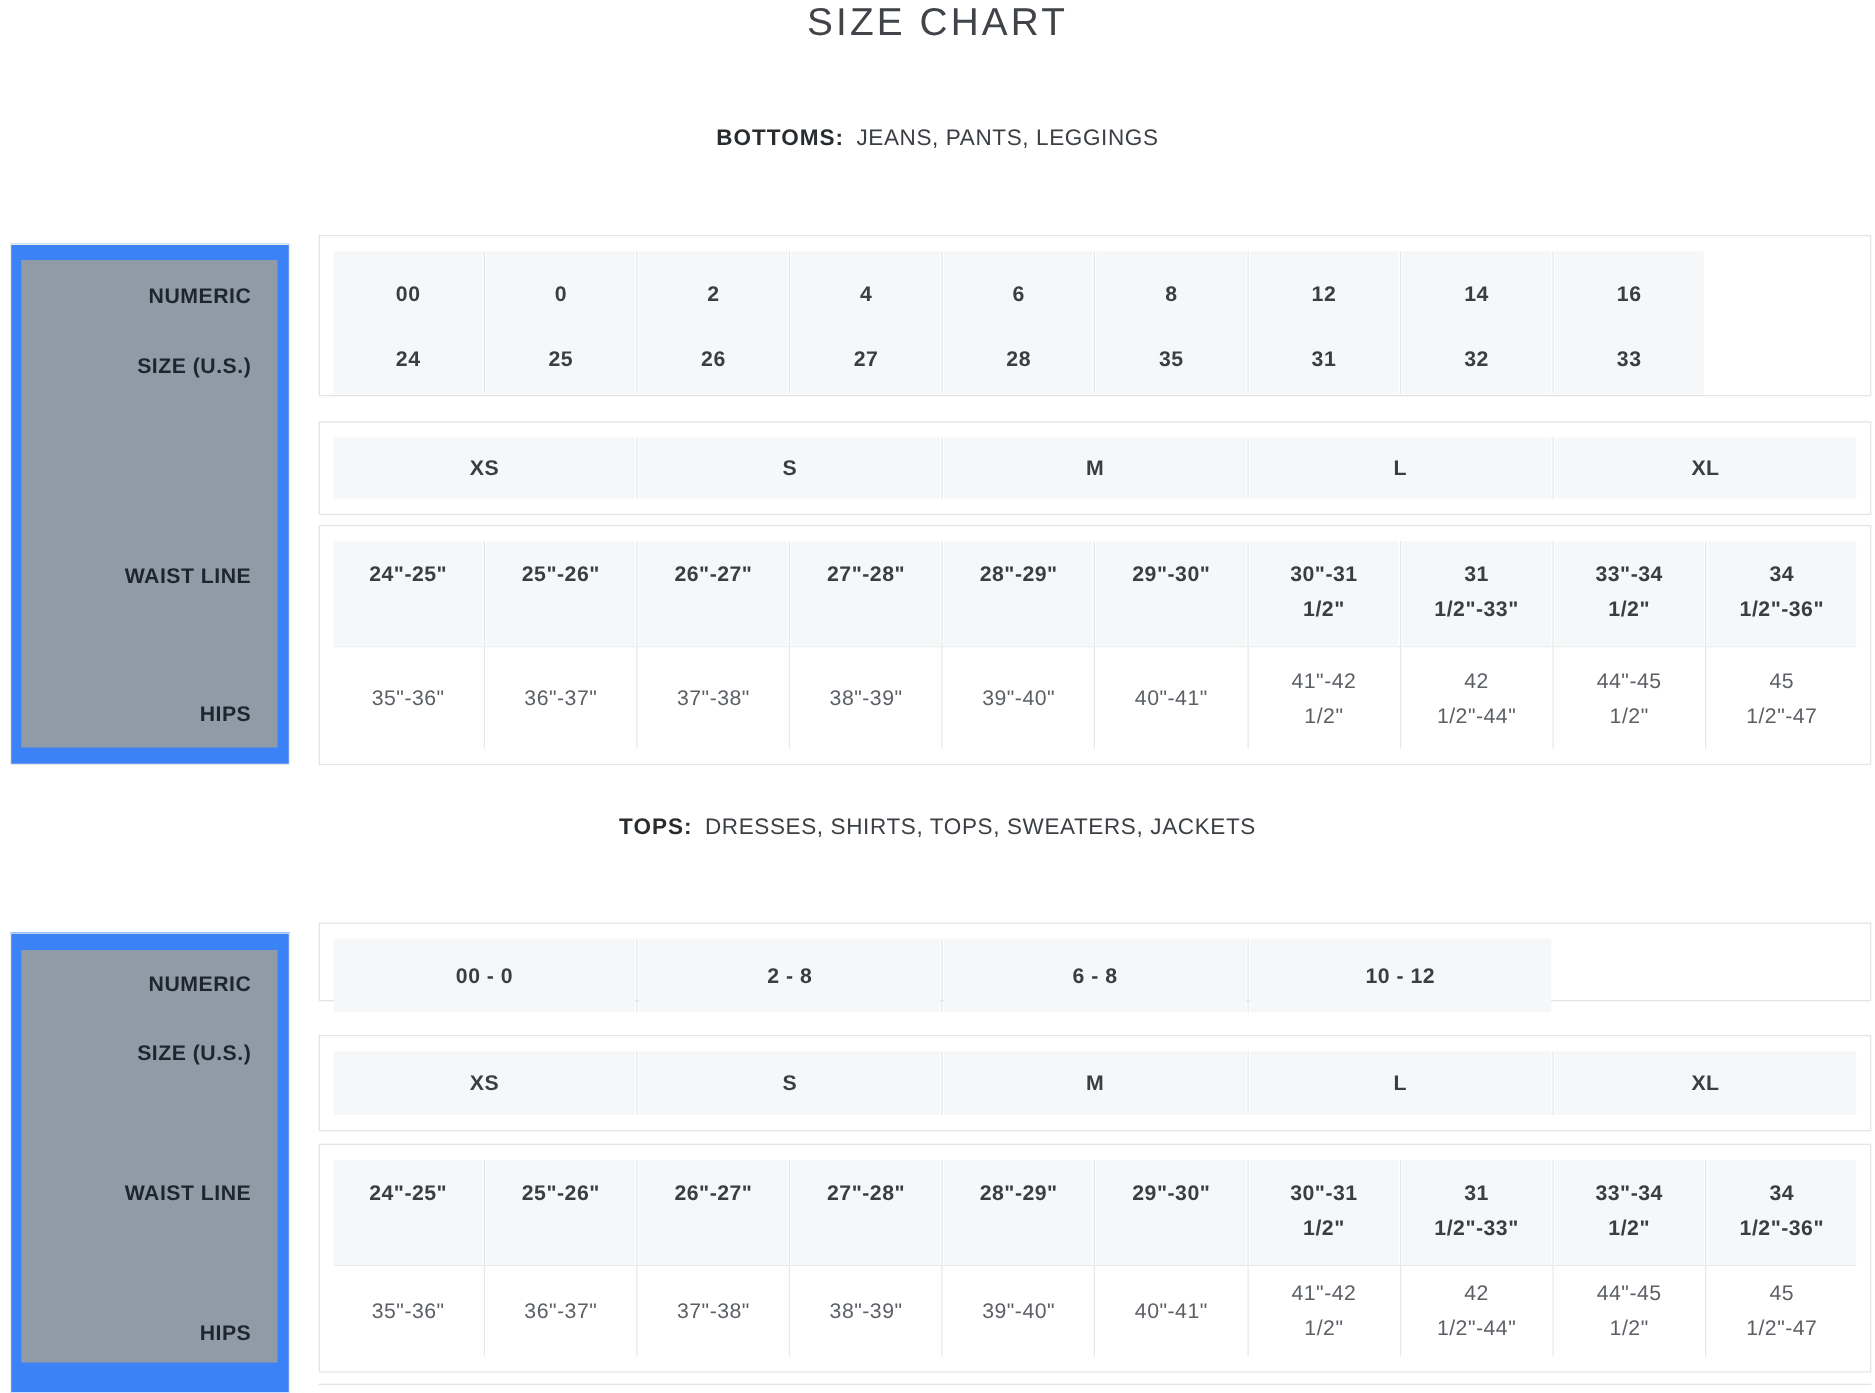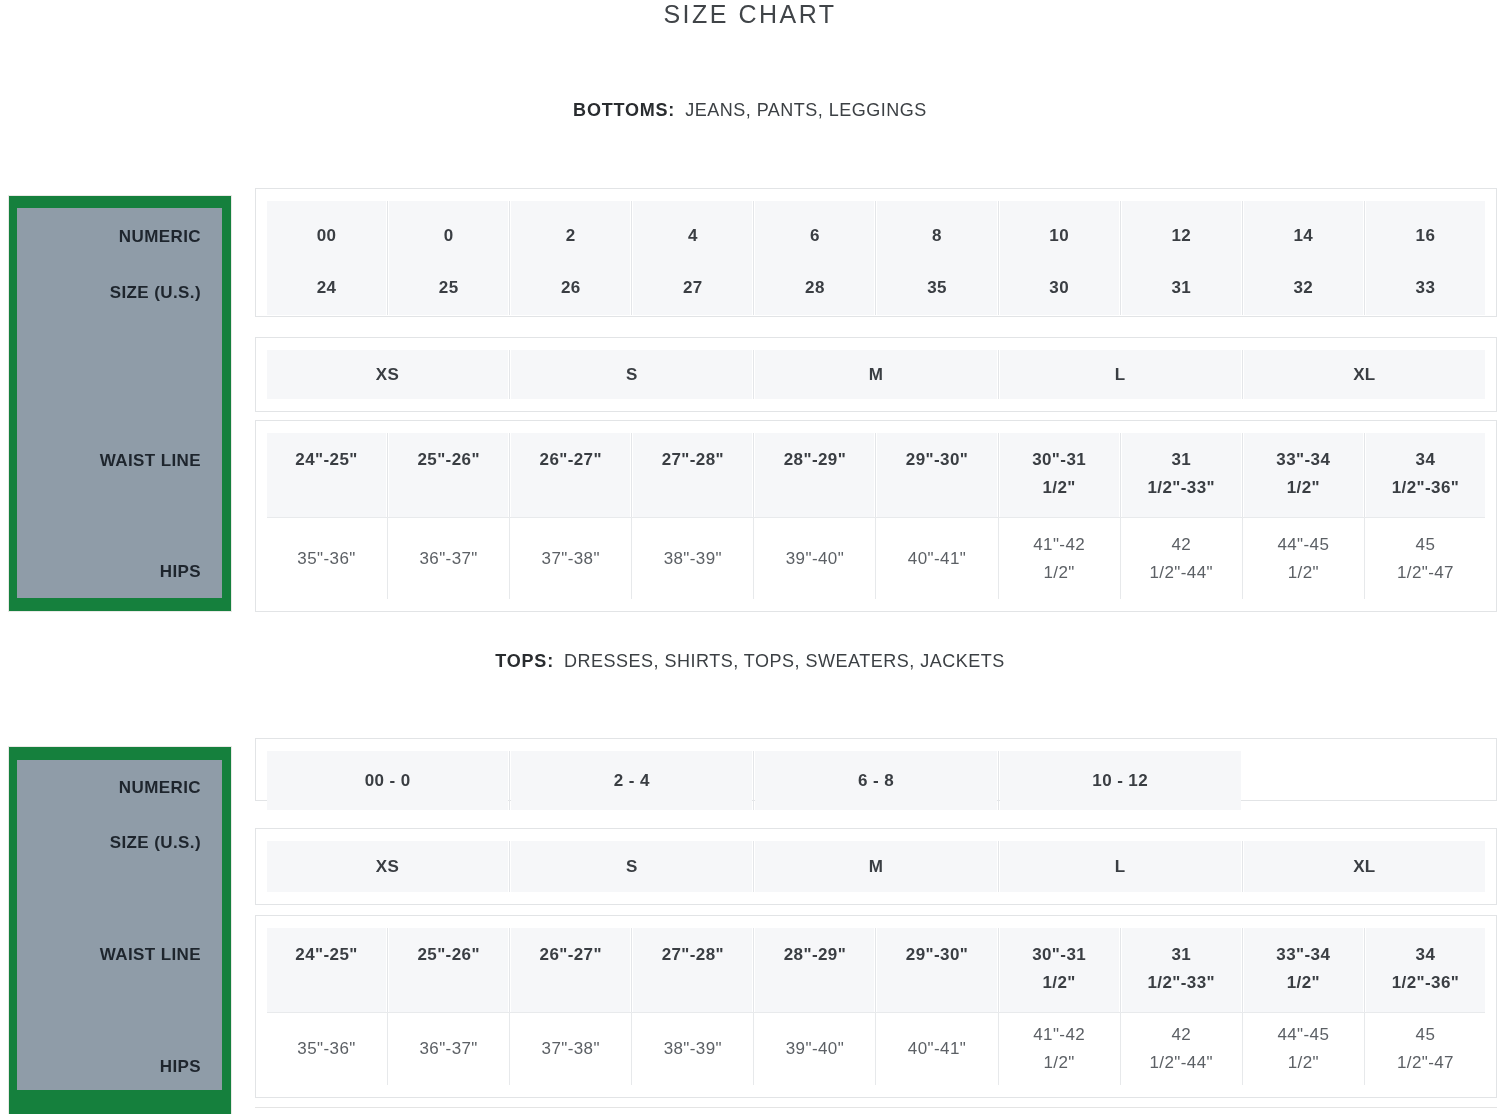--- a/index.html
+++ b/index.html
@@ -3,32 +3,32 @@
 <meta charset="utf-8">
 <style>
   html,body{margin:0;padding:0;background:#fff;}
   .page{
     position:relative;width:1500px;height:1114px;overflow:hidden;background:#fff;
     font-family:"Liberation Sans",sans-serif;color:#393d41;
   }
   
   .title{
     position:absolute;top:0;left:0;width:100%;text-align:center;
-    font-size:25px;letter-spacing:2.5px;color:#404448;font-weight:400;
+    font-size:31px;letter-spacing:2.5px;color:#404448;font-weight:400;
   }
   .heading{
     position:absolute;left:0;width:100%;text-align:center;
     font-size:18px;letter-spacing:.5px;color:#3c4044;font-weight:400;
   }
   .heading .hb{font-weight:700;color:#292c2f;margin-right:10px;letter-spacing:.8px;}
   .h-bottoms{top:100px;}
   .h-tops{top:651px;}
   
   .sideframe{
-    position:absolute;left:8px;width:224px;background:#15803d;
+    position:absolute;left:8px;width:224px;background:#3b82f6;
     box-shadow:inset 0 0 0 1px #e9e9e6;
   }
   .sf1{top:195px;height:417px;}
   .sf2{top:746px;height:380px;}
   .sidebox{position:absolute;left:9px;right:10px;background:#8f9ca8;}
   .sb1{top:13px;height:390px;}
   .sb2{top:14px;height:330px;}
   .sidelabel{
     position:absolute;right:21px;height:20px;line-height:20px;white-space:nowrap;
     font-size:17px;font-weight:700;color:#1e252d;letter-spacing:.4px;text-align:right;
@@ -116,24 +116,20 @@
       </div>
         <div class="cell ncell">
         <div>6</div>
         <div>28</div>
       </div>
         <div class="cell ncell">
         <div>8</div>
         <div>35</div>
       </div>
         <div class="cell ncell">
-        <div>10</div>
-        <div>30</div>
-      </div>
-        <div class="cell ncell">
         <div>12</div>
         <div>31</div>
       </div>
         <div class="cell ncell">
         <div>14</div>
         <div>32</div>
       </div>
         <div class="cell ncell">
         <div>16</div>
         <div>33</div>
@@ -196,21 +192,21 @@
       <div class="sidelabel" style="top:18px">NUMERIC</div>
       <div class="sidelabel" style="top:73px">SIZE (U.S.)</div>
       <div class="sidelabel" style="top:185px">WAIST LINE</div>
       <div class="sidelabel" style="top:297px">HIPS</div>
     </div>
   </div>
 
   <div class="sec t2s1">
     <div class="grid g5 sep rh59">
         <div class="cell">00 - 0</div>
-        <div class="cell">2 - 4</div>
+        <div class="cell">2 - 8</div>
         <div class="cell">6 - 8</div>
         <div class="cell">10 - 12</div>
       </div>
   </div>
 
   <div class="sec t2s2">
     <div class="grid g5 sep rh51">
         <div class="cell">XS</div>
         <div class="cell">S</div>
         <div class="cell">M</div>

